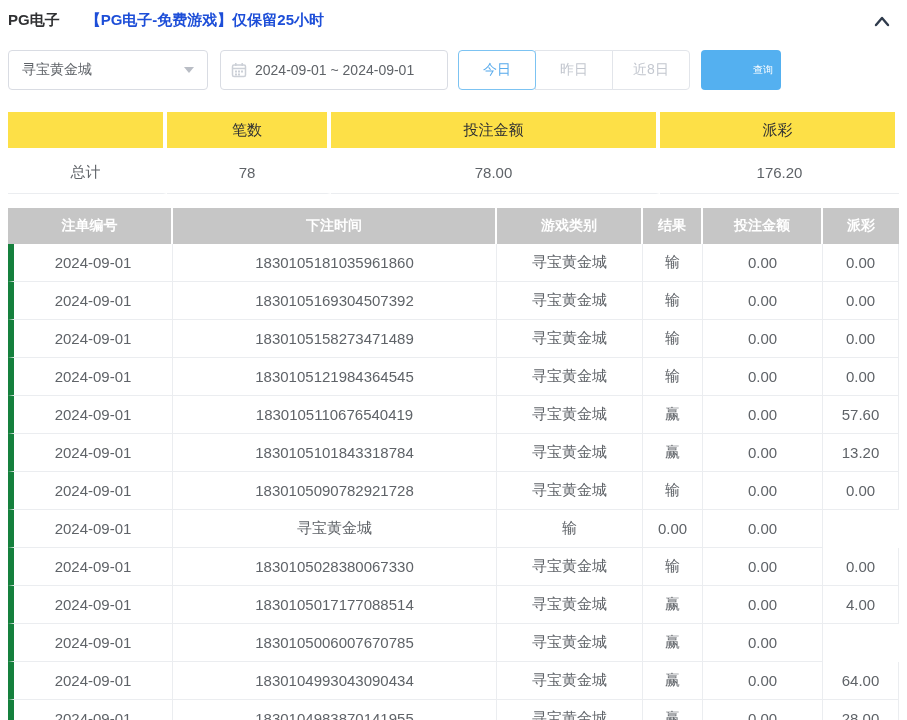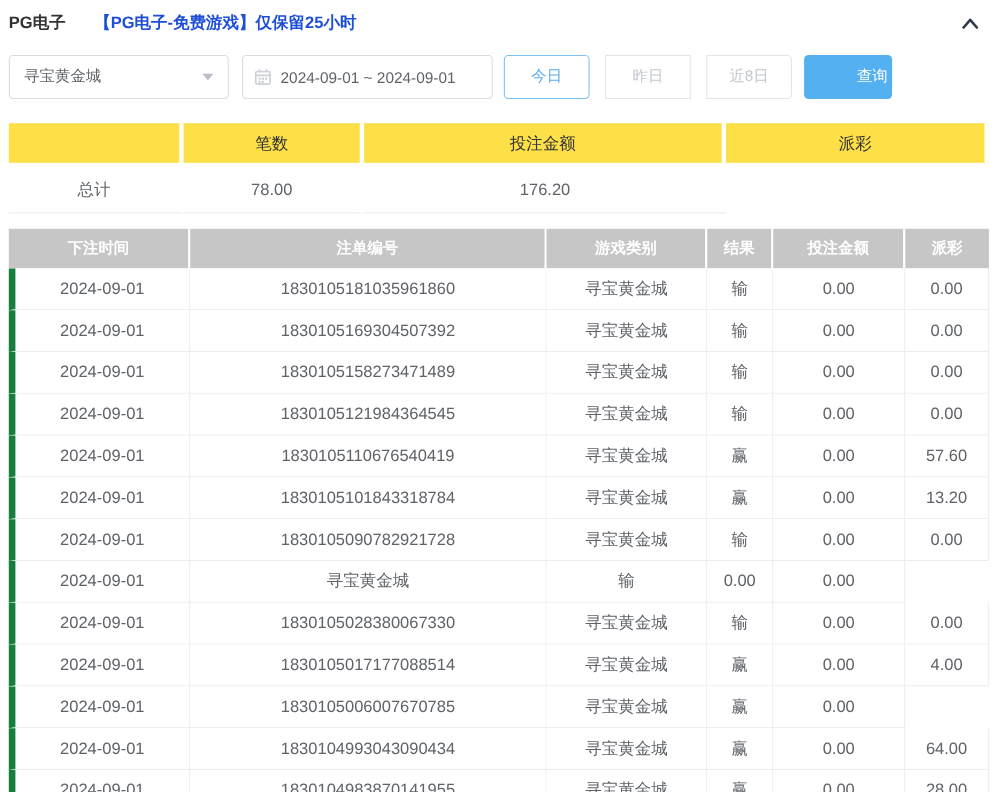--- a/index.html
+++ b/index.html
@@ -65,21 +65,21 @@
     width: 228px; height: 40px;
     border: 1px solid #d9dce3;
     border-radius: 4px;
     display: flex; align-items: center;
     padding: 0 10px;
     color: #5f6368; font-size: 14px;
     background: #fff;
     cursor: pointer;
   }
   .date-box svg { margin-right: 8px; flex: none; }
-  .btn-group { display: flex; margin-left: 10px; gap: 15px; }
+  .btn-group { display: flex; margin-left: 10px; }
   .seg-btn {
     width: 78px; height: 40px;
     background: #fff;
     border: 1px solid #e2e5ea;
     color: #c3c7cf;
     font-size: 14px;
     cursor: pointer;
     margin-left: -1px;
     position: relative;
   }
@@ -91,21 +91,21 @@
     z-index: 2;
     border-radius: 4px;
   }
   .query-btn {
     margin-left: 11px;
     width: 80px; height: 40px;
     background: #54b0f0;
     border: none;
     border-radius: 4px;
     color: #ffffff;
-    font-size: 14px;
+    font-size: 10px;
     cursor: pointer;
     padding-left: 44px;
   }
 
   
   .summary-table {
     margin: 22px 8px 0 8px;
     width: 891px;
     display: grid;
     grid-template-columns: 159px 164px 329px 239px;
@@ -206,28 +206,29 @@
 
   <button class="query-btn">查询</button>
 </div>
 
 <div class="summary-table">
   <div class="hcell"></div>
   <div class="hcell">笔数</div>
   <div class="hcell">投注金额</div>
   <div class="hcell">派彩</div>
   <div class="bcell">总计</div>
+  <div class="bcell">78</div>
   <div class="bcell">78.00</div>
   <div class="bcell">176.20</div>
 </div>
 
 <div class="records-table">
   <div class="rec-row head">
+    <div class="cell">注单编号</div>
     <div class="cell">下注时间</div>
-    <div class="cell">注单编号</div>
     <div class="cell">游戏类别</div>
     <div class="cell">结果</div>
     <div class="cell">投注金额</div>
     <div class="cell">派彩</div>
   </div>
 
   <div>
 
       <div class="rec-row body">
         <div class="cell">2024-09-01</div>

